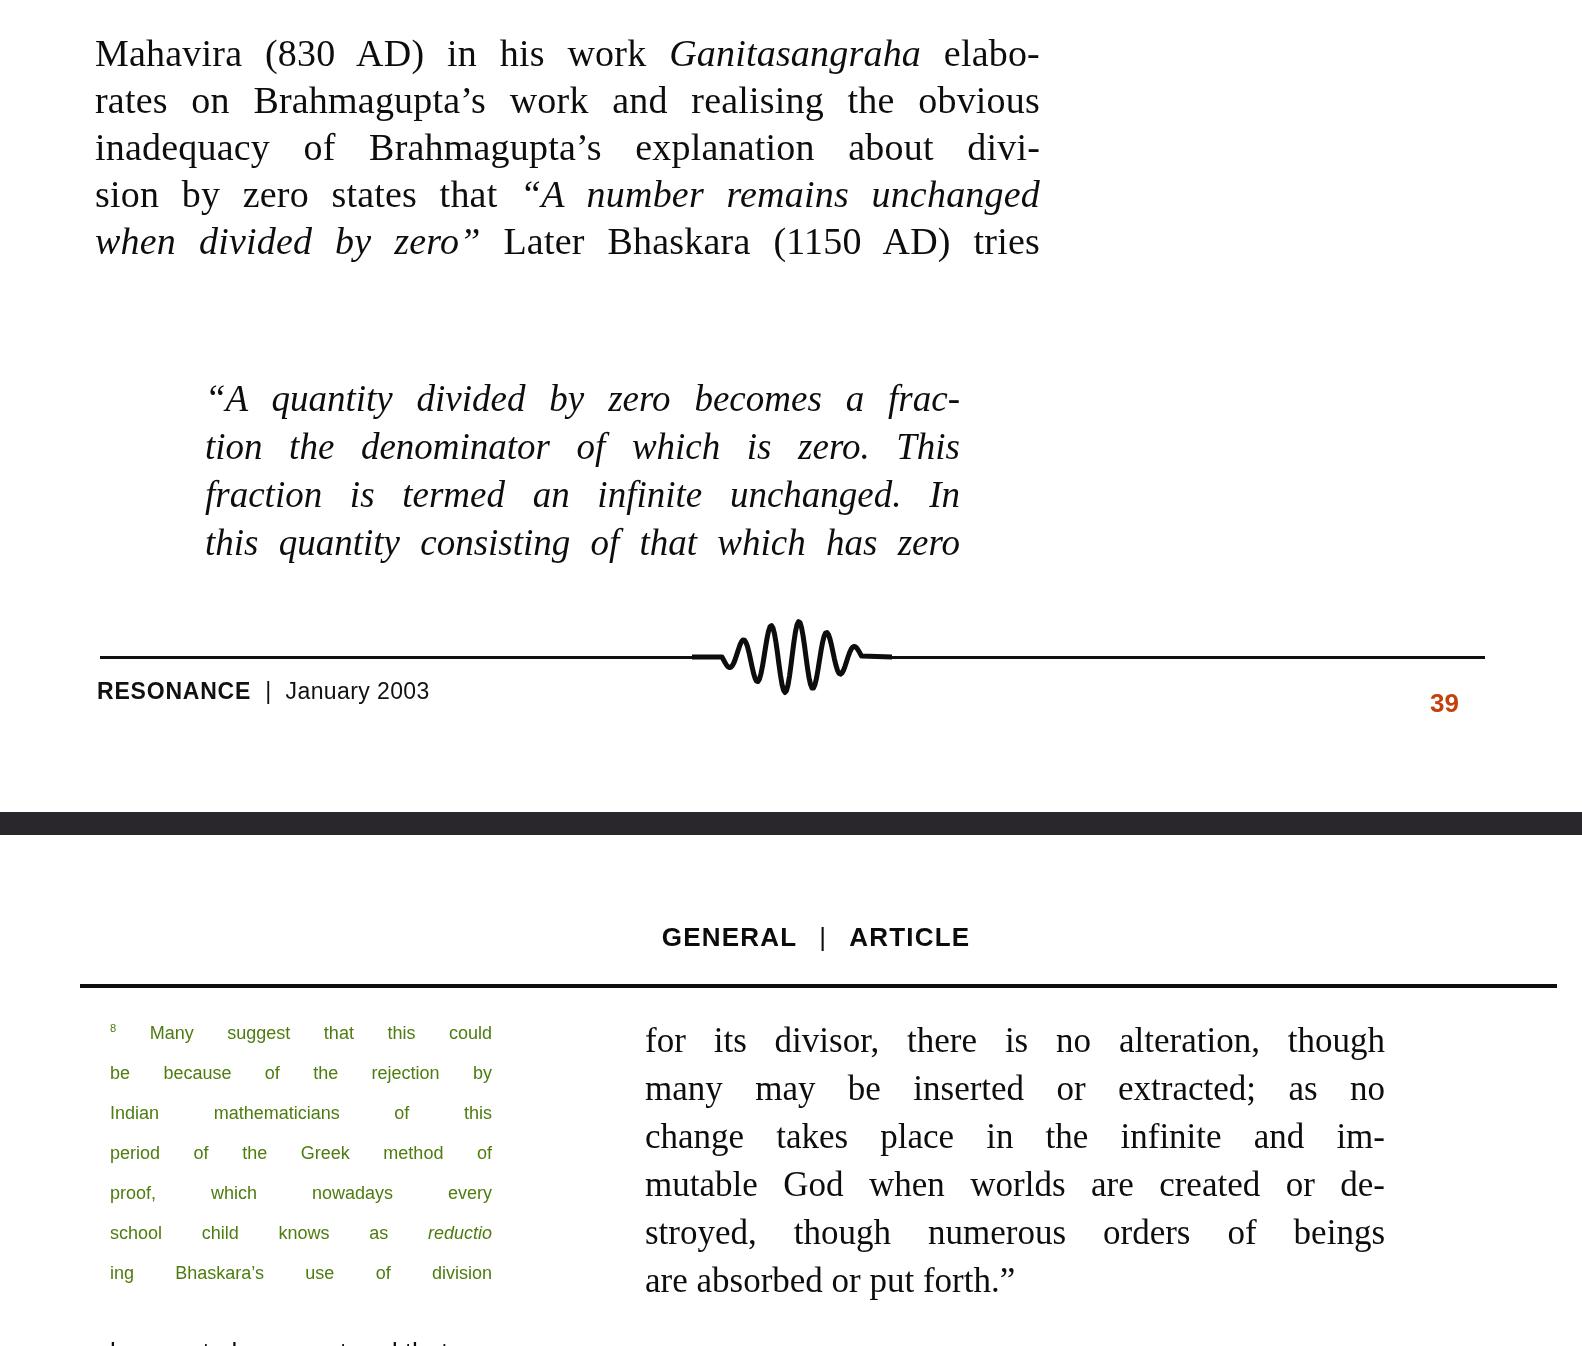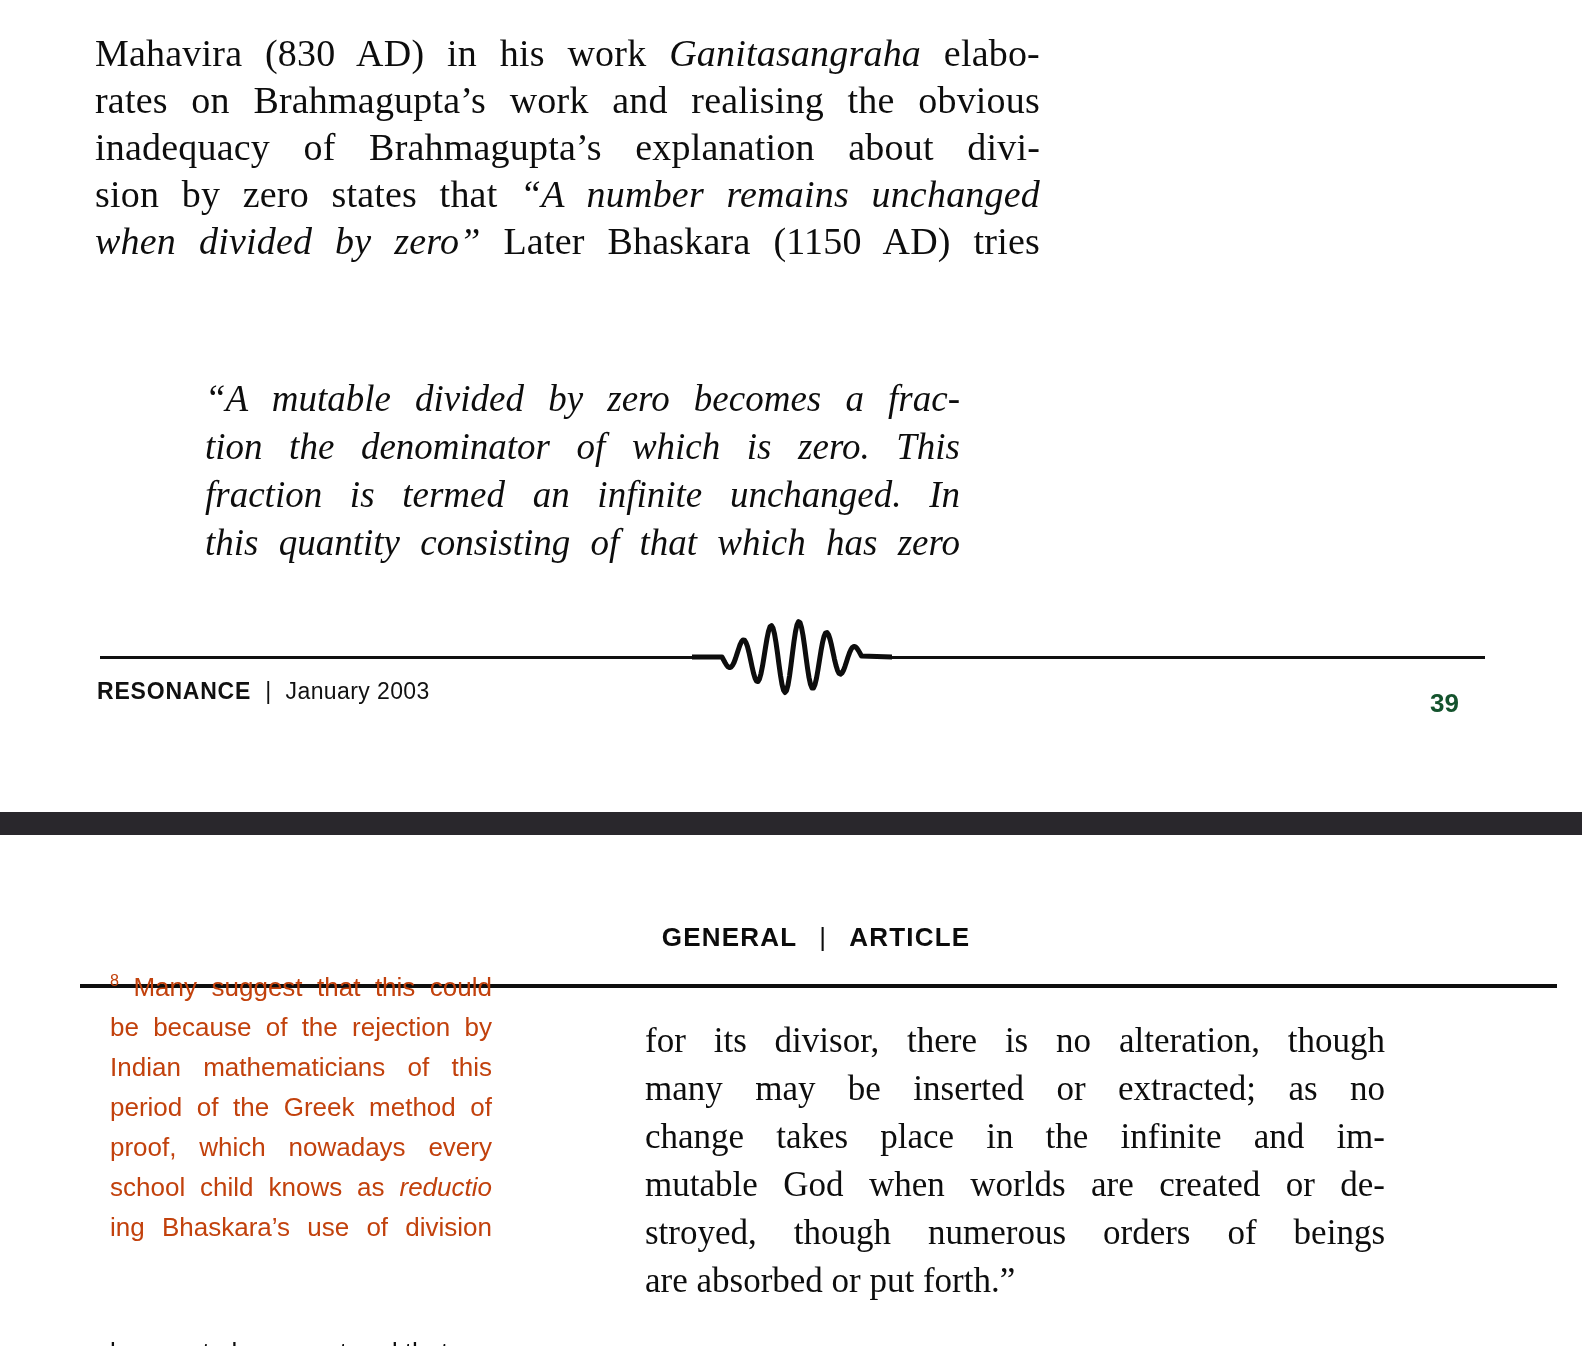--- a/index.html
+++ b/index.html
@@ -33,38 +33,38 @@
   .wave-svg { position:absolute; left:692px; top:616px; }
 
   .footer1 {
     position:absolute; left:97px; top:678px;
     font-size:23px; letter-spacing:0.4px; color:#111;
   }
   .footer1 .journal { font-weight:bold; letter-spacing:0.8px; }
   .footer1 .fsep { font-weight:normal; margin:0 14px; }
   .pagenum {
     position:absolute; left:1430px; top:688px; width:60px;
-    font-size:26px; font-weight:bold; text-align:left; color:#14532d;
+    font-size:26px; font-weight:bold; text-align:left; color:#c2410c;
   }
 
   
   .scan-bar { position:absolute; left:0; top:812px; width:1582px; height:23px; background:#29272c; }
 
   
   .header2 {
     position:absolute; left:0; top:922px; width:1582px;
     text-align:center; transform:translateX(25px);
     font-size:26px; font-weight:bold; letter-spacing:1.2px; color:#0c0c0c;
   }
   .header2 .hsep { font-weight:normal; margin:0 22px; }
   .rule2 { position:absolute; left:80px; top:984px; width:1477px; height:4px; background:#0e0e0e; }
 
   .footnote {
-    position:absolute; left:110px; top:960px; width:382px;
-    font-size:26px; line-height:40px; color:#c2410c;
+    position:absolute; left:110px; top:1008px; width:382px;
+    font-size:18px; line-height:40px; color:#4d7c0f;
   }
   .footnote-clip {
     position:absolute; left:110px; top:1332px; width:420px; height:14px;
     overflow:hidden;
   }
   .footnote-clip span {
     display:block; font-size:26px; line-height:40px;
   }
   .quote2 {
     position:absolute; left:645px; top:1017px; width:740px;
@@ -79,21 +79,21 @@
 
   <div class="para1 serif lines">
       <div class="line"><span>Mahavira (830 AD) in his work </span><span class="it">Ganitasangraha</span><span> elabo-</span></div>
       <div class="line"><span>rates on Brahmagupta’s work and realising the obvious</span></div>
       <div class="line"><span>inadequacy of Brahmagupta’s explanation about divi-</span></div>
       <div class="line"><span>sion by zero states that </span><span class="it">“A number remains unchanged</span></div>
       <div class="line"><span class="it">when divided by zero”</span><span>  Later Bhaskara (1150 AD) tries</span></div>
     </div>
 
   <div class="quote1 serif lines">
-      <div class="line"><span>“A mutable divided by zero becomes a frac-</span></div>
+      <div class="line"><span>“A quantity divided by zero becomes a frac-</span></div>
       <div class="line"><span>tion the denominator of which is zero.  This</span></div>
       <div class="line"><span>fraction is termed an infinite unchanged.  In</span></div>
       <div class="line"><span>this quantity consisting of that which has zero</span></div>
     </div>
 
   <div class="rule1 left"></div>
   <div class="rule1 right"></div>
 
   <svg class="wave-svg" width="200" height="84" viewBox="0 0 200 84">
     <path id="wavePath" d="M0,41 L30,41 L30.0,41.0 L31.5,43.7 L33.0,46.5 L34.5,49.0 L36.0,50.8 L37.5,51.6 L39.0,51.1 L40.5,49.4 L42.0,46.5 L43.5,42.5 L45.0,37.9 L46.5,33.2 L48.0,28.9 L49.5,25.7 L51.0,24.0 L52.5,24.2 L54.0,26.5 L55.5,30.7 L57.0,36.5 L58.5,43.4 L60.0,50.5 L61.5,57.0 L63.0,62.1 L64.5,65.1 L66.0,65.5 L67.5,62.9 L69.0,57.6 L70.5,50.1 L72.0,41.0 L73.5,31.5 L75.0,22.5 L76.5,15.3 L78.0,10.8 L79.5,9.6 L81.0,12.0 L82.5,17.9 L84.0,26.6 L85.5,37.2 L87.0,48.6 L88.5,59.4 L90.0,68.3 L91.5,74.2 L93.0,76.5 L94.5,74.7 L96.0,69.0 L97.5,60.1 L99.0,49.0 L100.5,37.0 L102.0,25.4 L103.5,15.6 L105.0,8.8 L106.5,5.7 L108.0,6.6 L109.5,11.4 L111.0,19.4 L112.5,29.7 L114.0,41.0 L115.5,52.0 L117.0,61.5 L118.5,68.4 L120.0,72.0 L121.5,72.0 L123.0,68.5 L124.5,62.1 L126.0,53.6 L127.5,44.2 L129.0,34.8 L130.5,26.7 L132.0,20.6 L133.5,17.1 L135.0,16.5 L136.5,18.6 L138.0,23.1 L139.5,29.2 L141.0,36.3 L142.5,43.3 L144.0,49.5 L145.5,54.3 L147.0,57.3 L148.5,58.2 L150.0,57.1 L151.5,54.3 L153.0,50.3 L154.5,45.7 L156.0,41.0 L157.5,36.8 L159.0,33.4 L160.5,31.3 L162.0,30.4 L163.5,30.9 L165.0,32.3 L166.5,34.6 L168.0,37.3 L169.5,40.1 L200,41" fill="none" stroke="#0d0d0d" stroke-width="5" stroke-linecap="round" stroke-linejoin="round"></path>

